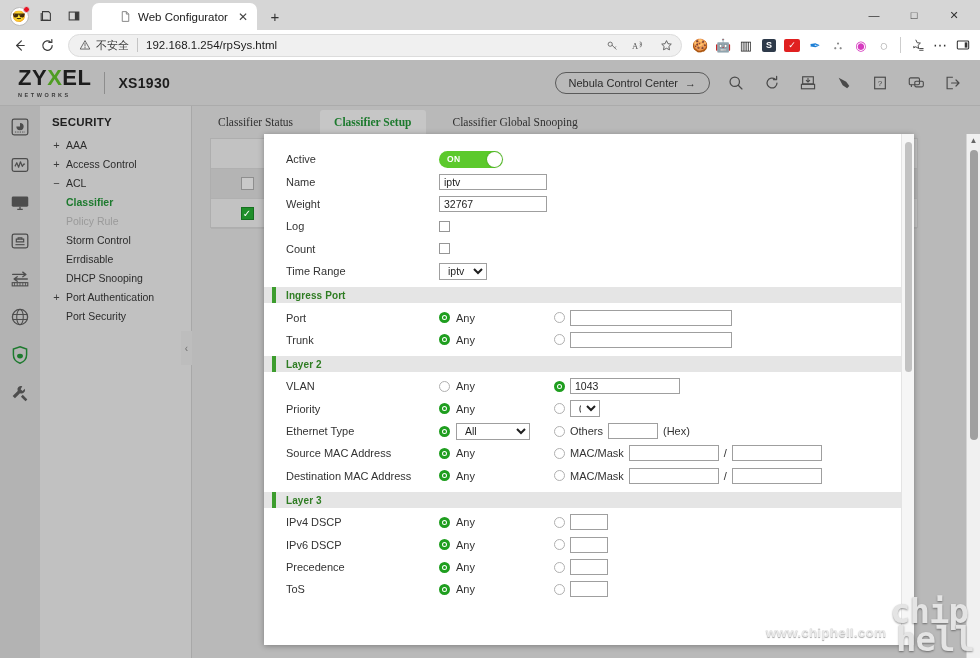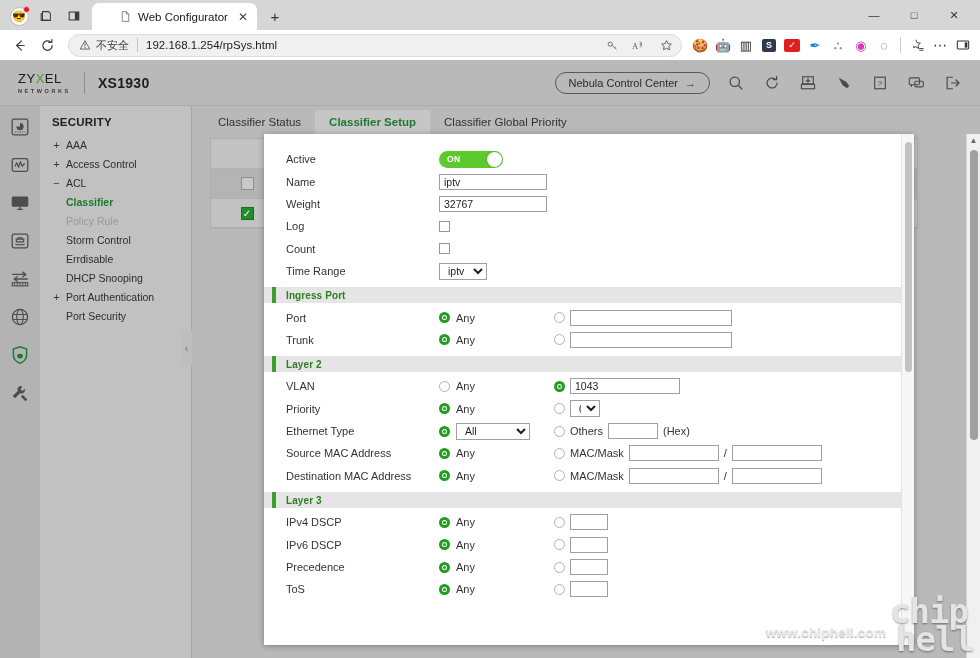--- a/index.html
+++ b/index.html
@@ -100,21 +100,21 @@
   
   .app { position: relative; width: 980px; height: 598px; background: #b9b9b9; overflow: hidden; }
 
   .zheader {
     height: 46px; background: #b9b9b9;
     display: flex; align-items: center; padding: 0 18px;
     border-bottom: 1px solid #ababab;
   }
   .logo-wrap { display: flex; align-items: flex-start; }
   .zyxel {
-    font-size: 13px; font-weight: normal; letter-spacing: .5px;
+    font-size: 22px; font-weight: bold; letter-spacing: .5px;
     color: #1d1d1d; line-height: 1;
   }
   .zyxel .gx { color: #4f9d22; }
   .netw {
     font-size: 5.5px; letter-spacing: 2.6px; color: #3a3a3a;
     margin-top: 3px; font-weight: bold;
   }
   .logo-div { width: 1px; height: 22px; background: #8d8d8d; margin: 0 13px; }
   .model { font-size: 14px; font-weight: bold; color: #1d1d1d; letter-spacing: .3px; }
   .hdr-right { margin-left: auto; display: flex; align-items: center; gap: 16px; }
@@ -157,21 +157,21 @@
     position: absolute; right: -1px; top: 225px;
     width: 11px; height: 34px; background: #bdbdbd;
     display: flex; align-items: center; justify-content: center;
     font-size: 10px; color: #6e6e6e;
   }
 
   .content { flex: 1; position: relative; background: #b9b9b9; overflow: hidden; }
 
   .tabs-row {
     display: flex; align-items: flex-end; height: 28px;
-    padding-left: 12px; gap: 0;
+    padding-left: 12px; gap: 13px; font-family: Liberation Serif, serif;
   }
   .ctab {
     font-size: 11.5px; color: #303030; padding: 6px 14px 6px 14px;
     white-space: nowrap;
   }
   .ctab.active {
     color: #1d7a2e; font-weight: bold;
     background: #c6c6c6; border-radius: 3px 3px 0 0;
   }
 
@@ -606,21 +606,21 @@
             </div>
           </div>
         <div class="collapse-handle">‹</div>
       </div>
 
       <div class="content">
 
         <div class="tabs-row">
           <div class="ctab">Classifier Status</div>
           <div class="ctab active">Classifier Setup</div>
-          <div class="ctab">Classifier Global Priority</div>
+          <div class="ctab">Classifier Global Snooping</div>
         </div>
 
         <div class="bg-table">
           <div class="bg-tr">
             <div class="bg-cb-cell"></div>
             <div class="bg-btn">Delete</div>
           </div>
           <div class="bg-tr shade">
             <div class="bg-cb-cell">
               <span class="bg-cb"></span>

